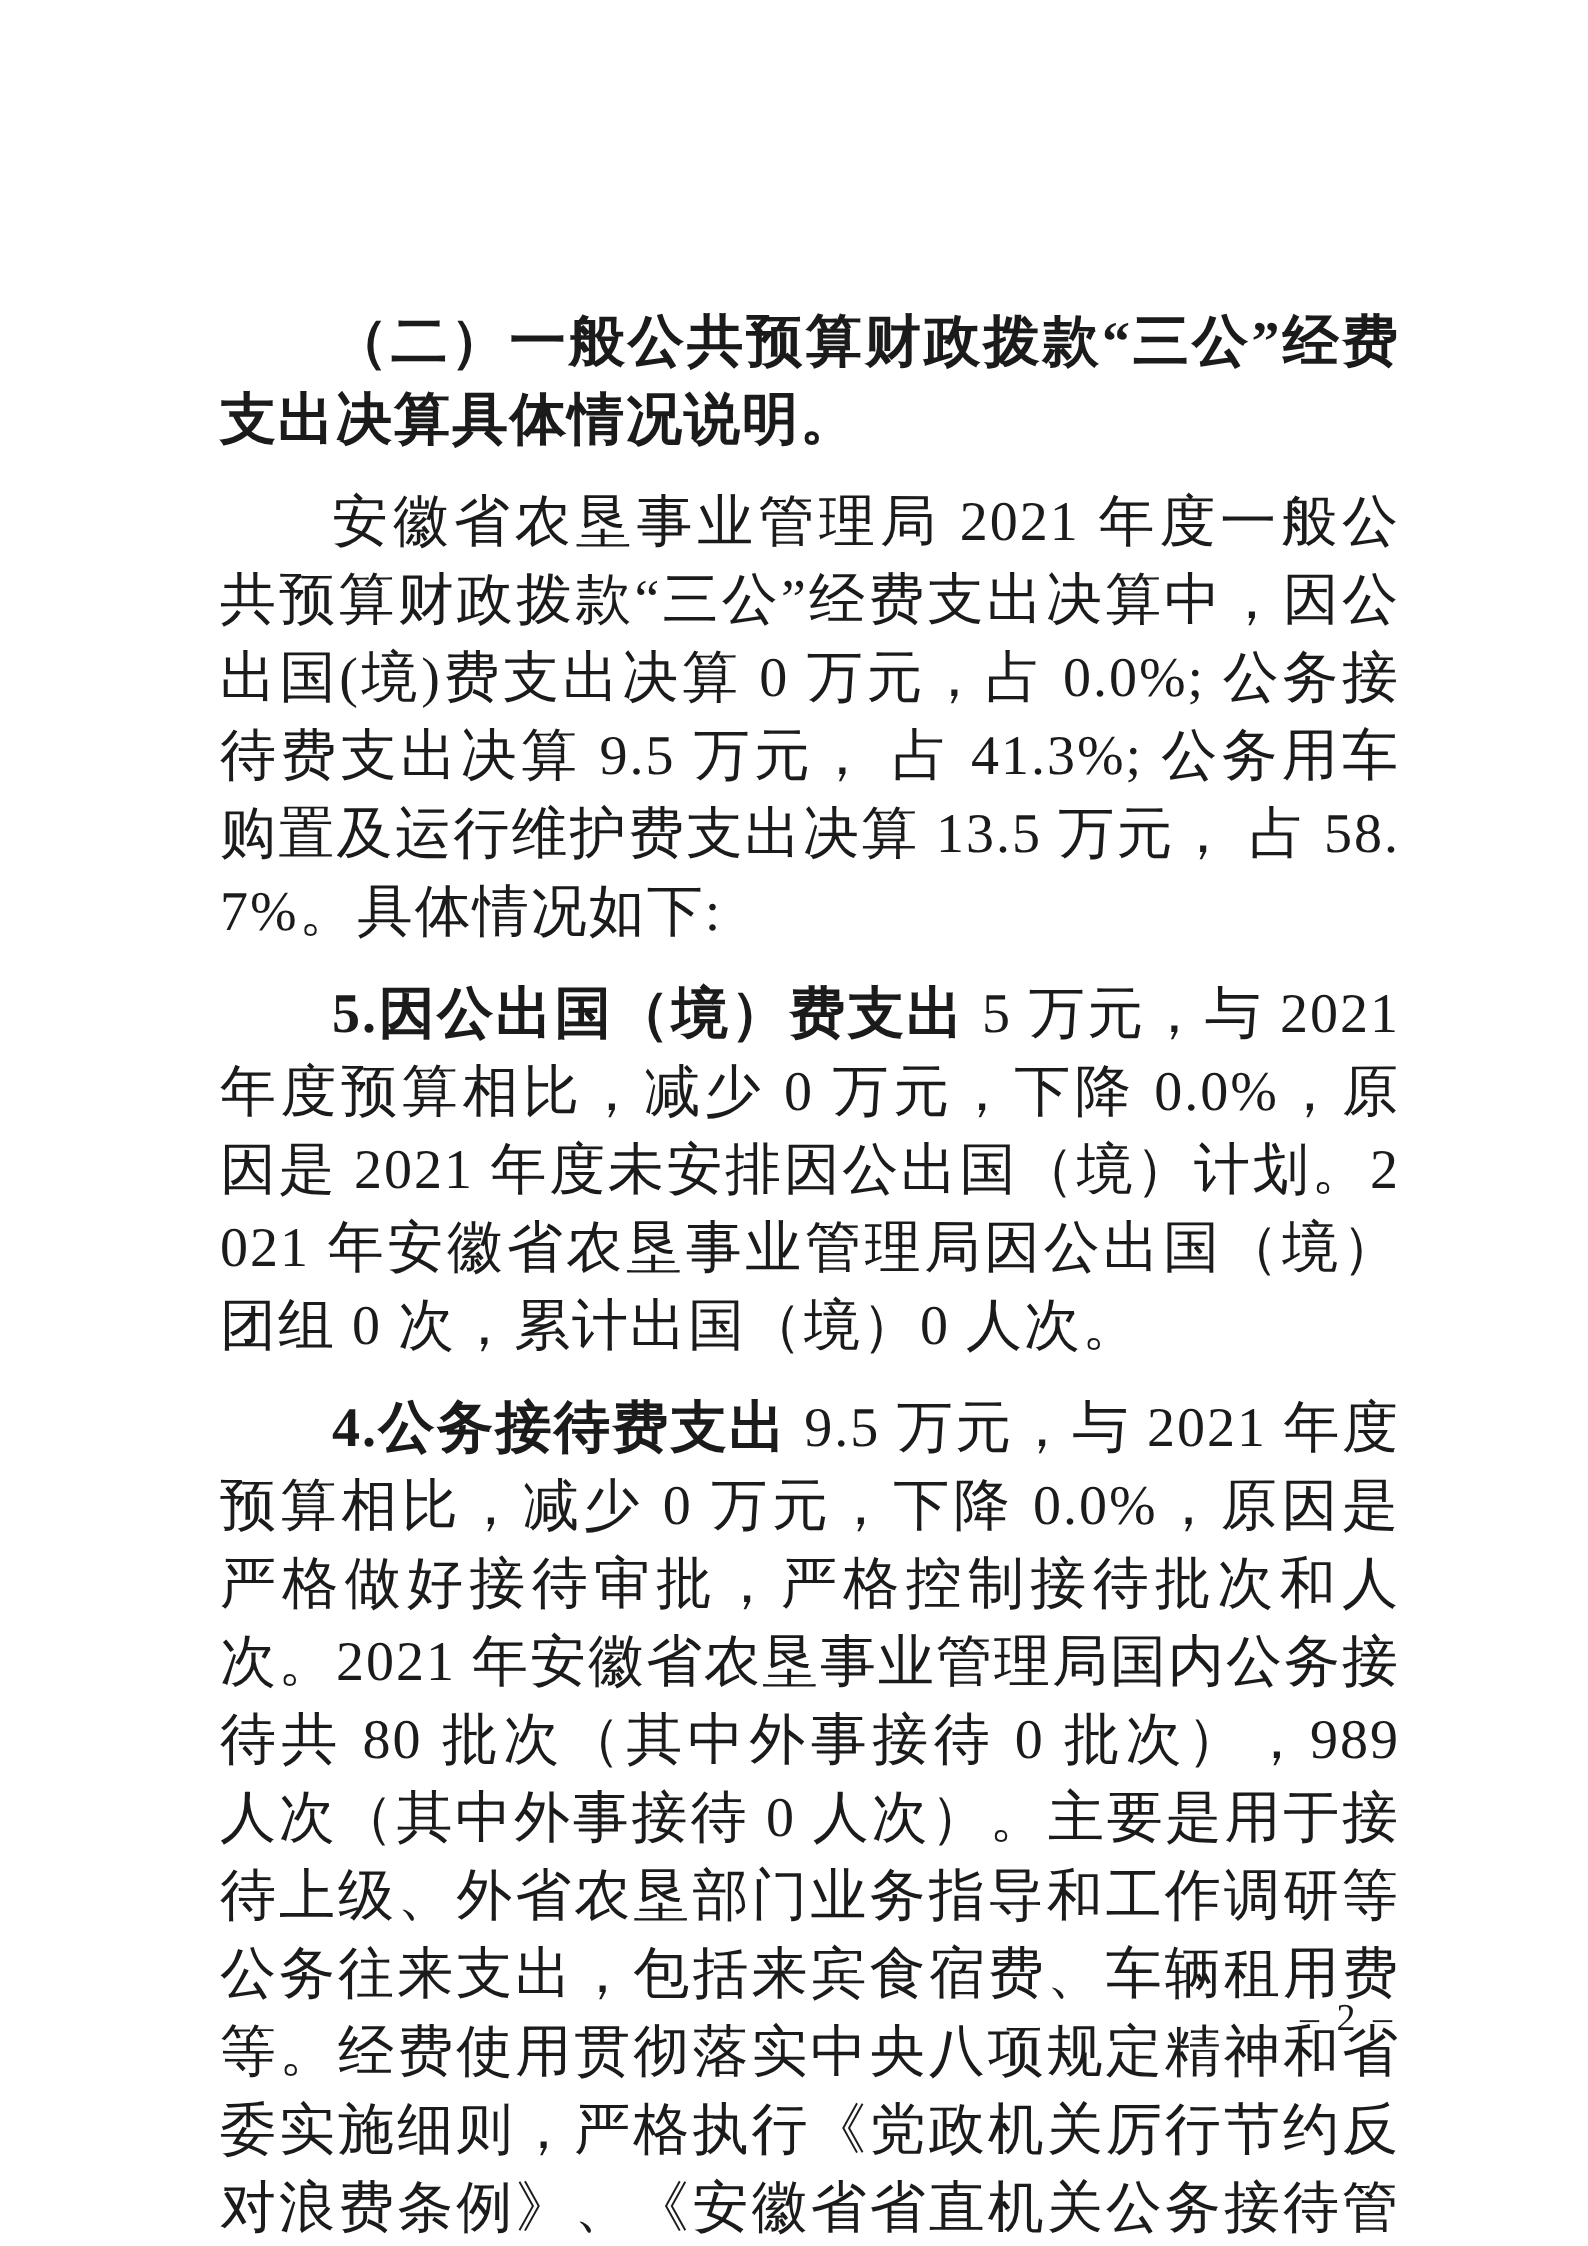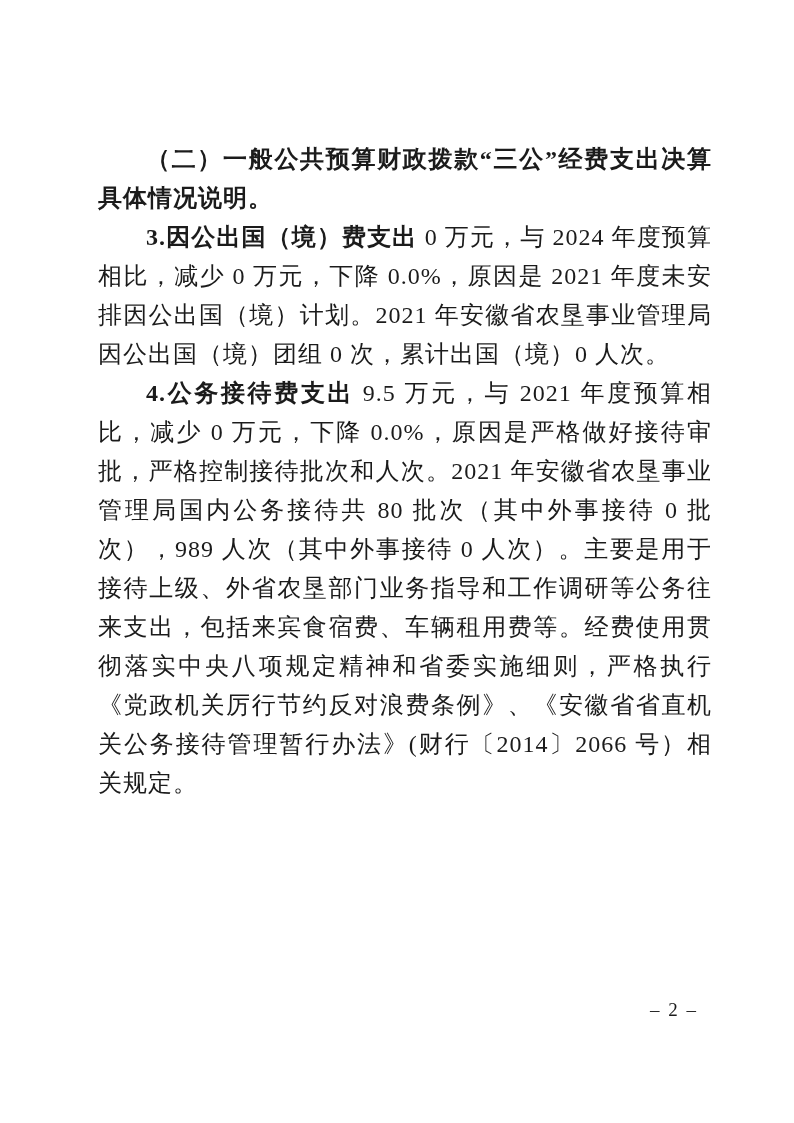--- a/index.html
+++ b/index.html
@@ -16,22 +16,22 @@
     font-family: "Liberation Serif", "DejaVu Serif", serif;
     color: #1b1b1b;
   }
   .content {
     position: absolute;
     left: 98px;
     top: 140px;
     width: 614px;
   }
   .para {
-    margin: 0;
-    font-size: 24px;
+    margin: 12px;
+    font-size: 28px;
     line-height: 39px;
     letter-spacing: 1px;
     text-align: justify;
     text-indent: 2em;
     word-break: break-all;
   }
   .para .lead {
     font-weight: bold;
   }
   .heading {
@@ -47,22 +47,23 @@
   }
 </style>
 </head>
 <body>
 
 <div class="page">
   <div class="content">
 
     <p class="para heading"><span class="lead">（二）一般公共预算财政拨款“三公”经费支出决算具体情况说明。</span></p>
 
+    <p class="para"><span>安徽省农垦事业管理局 2021 年度一般公共预算财政拨款“三公”经费支出决算中，因公出国(境)费支出决算 0 万元，占 0.0%; 公务接待费支出决算 9.5 万元， 占 41.3%; 公务用车购置及运行维护费支出决算 13.5 万元， 占 58.7%。具体情况如下:</span></p>
 
-    <p class="para"><span class="lead">3.因公出国（境）费支出</span><span> 0 万元，与 2024 年度预算相比，减少 0 万元，下降 0.0%，原因是 2021 年度未安排因公出国（境）计划。2021 年安徽省农垦事业管理局因公出国（境）团组 0 次，累计出国（境）0 人次。</span></p>
+    <p class="para"><span class="lead">5.因公出国（境）费支出</span><span> 5 万元，与 2021 年度预算相比，减少 0 万元，下降 0.0%，原因是 2021 年度未安排因公出国（境）计划。2021 年安徽省农垦事业管理局因公出国（境）团组 0 次，累计出国（境）0 人次。</span></p>
 
     <p class="para"><span class="lead">4.公务接待费支出</span><span> 9.5 万元，与 2021 年度预算相比，减少 0 万元，下降 0.0%，原因是严格做好接待审批，严格控制接待批次和人次。2021 年安徽省农垦事业管理局国内公务接待共 80 批次（其中外事接待 0 批次），989 人次（其中外事接待 0 人次）。主要是用于接待上级、外省农垦部门业务指导和工作调研等公务往来支出，包括来宾食宿费、车辆租用费等。经费使用贯彻落实中央八项规定精神和省委实施细则，严格执行《党政机关厉行节约反对浪费条例》、《安徽省省直机关公务接待管理暂行办法》(财行〔2014〕2066 号）相关规定。</span></p>
 
 
   </div>
 
   <div class="page-footer">– 2 –</div>
 </div>
 
 </body></html>

